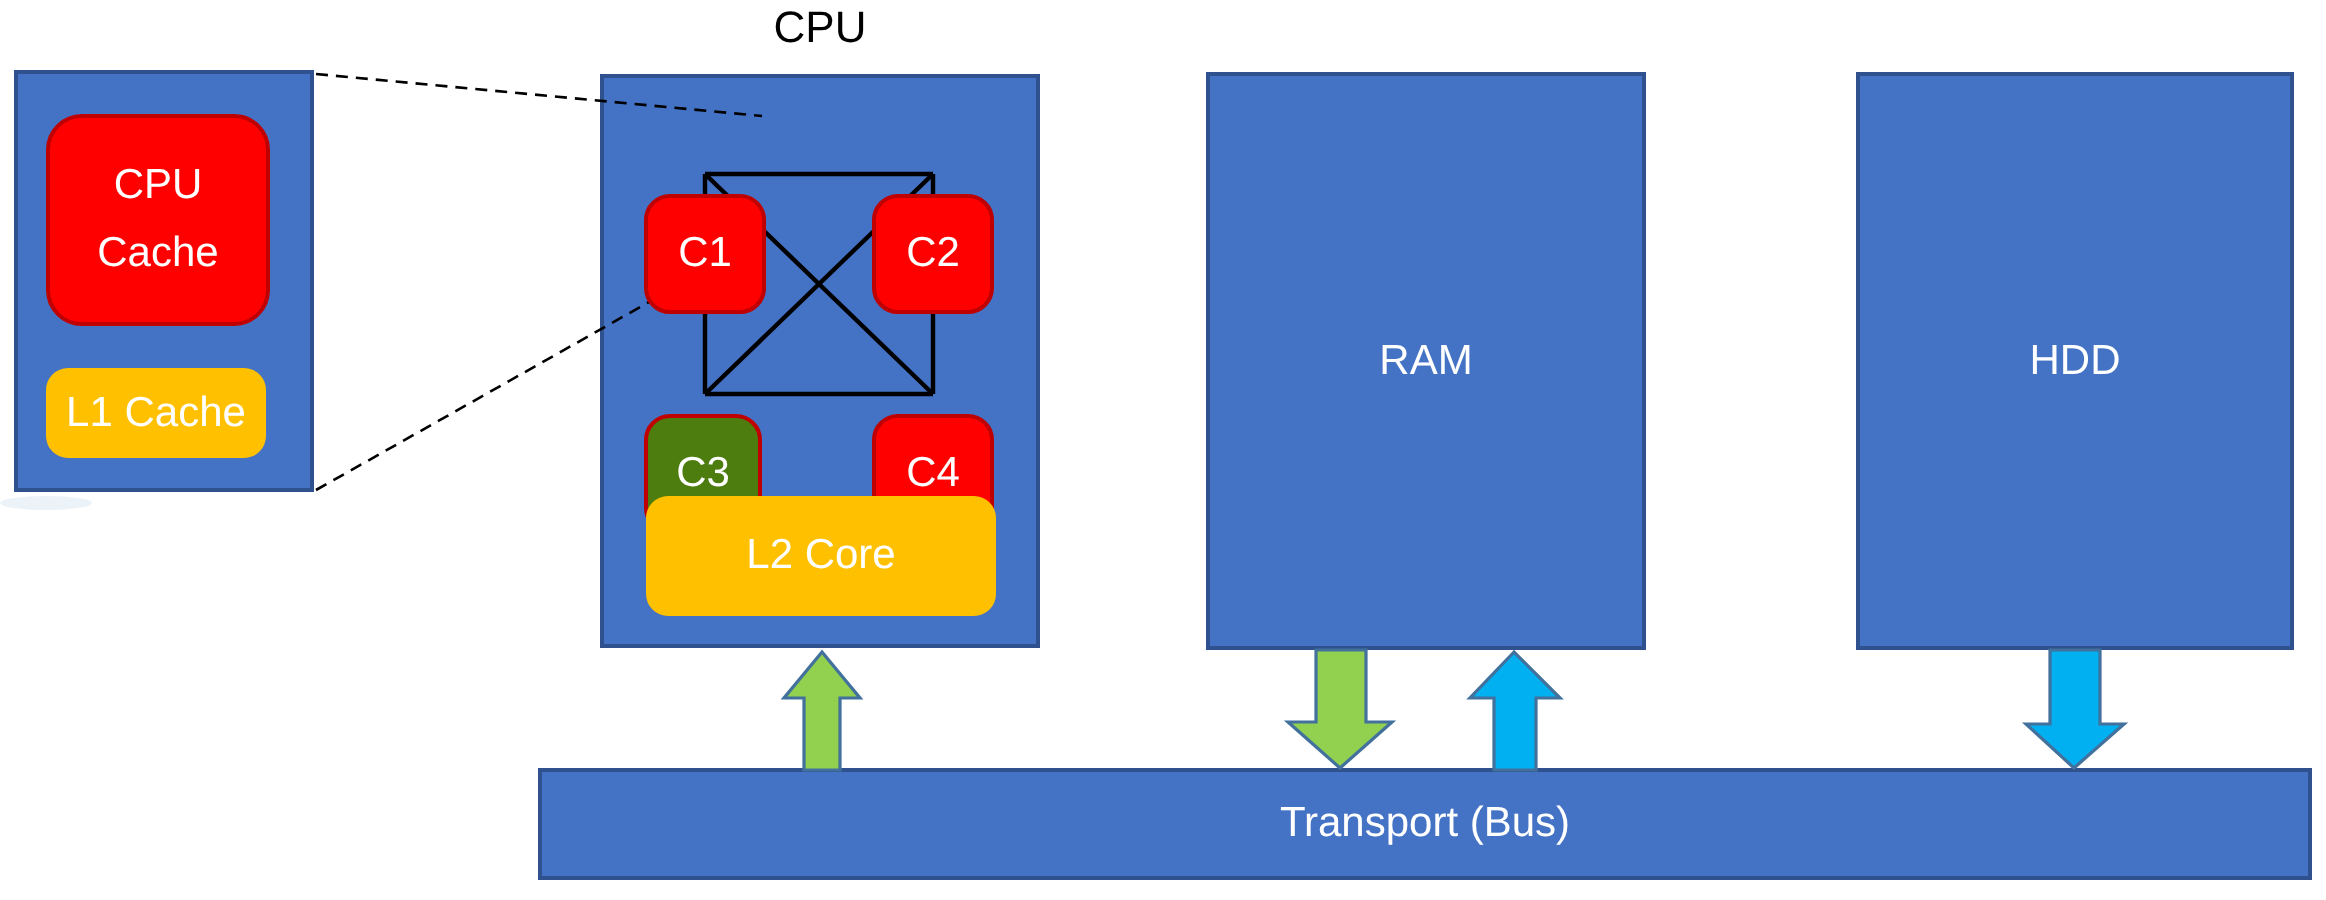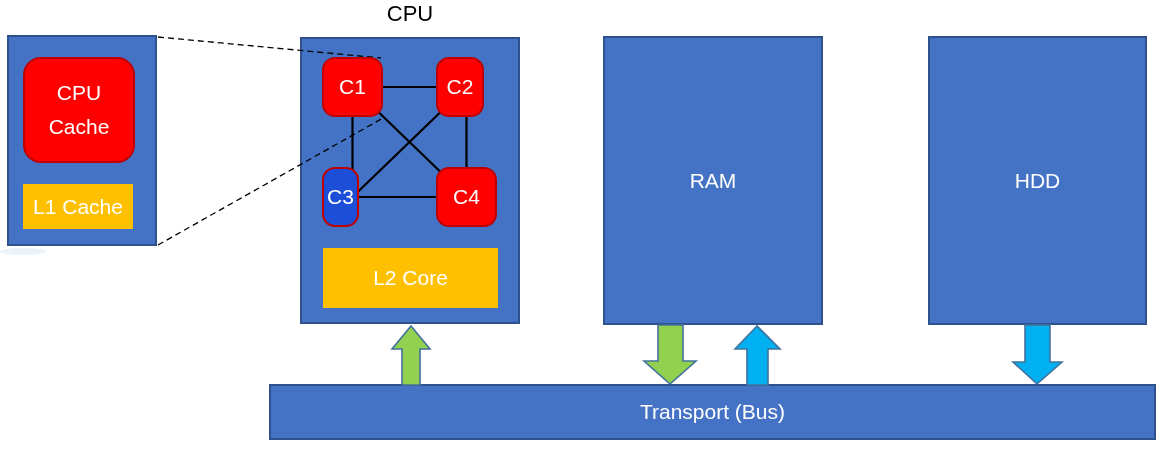--- a/index.html
+++ b/index.html
@@ -16,22 +16,22 @@
     border:2px solid transparent;
     display:flex;align-items:center;justify-content:center;
     color:#ffffff;
   }
   .blue-box{z-index:1;}
   .label{font-size:21px;color:#ffffff;}
   .rounded{position:absolute;box-sizing:border-box;z-index:3;
     display:flex;flex-direction:column;align-items:center;justify-content:center;
     color:#ffffff;font-size:21px;}
   .core-big{border-radius:18px;border:2px solid transparent;line-height:1.6;}
-  .core-small{border-radius:13px;border:2px solid transparent;}
-  .cache{border-radius:0;}
+  .core-small{border-radius:13px;border:2px solid transparent;margin-top:40px;}
+  .cache{border-radius:11px;}
   .cpu-title{
     position:absolute;left:300px;top:0px;width:220px;height:28px;
     display:flex;align-items:center;justify-content:center;
     color:#000000;font-size:22px;z-index:3;
   }
   svg.overlay{position:absolute;left:0;top:0;z-index:2;}
   .mesh{stroke-width:2.2px;fill:none;}
   .callout{stroke-width:1.3px;stroke-dasharray:6 4;fill:none;}
   .arrow{stroke-width:1.6px;stroke-linejoin:miter;}
   .smudge{
@@ -87,24 +87,24 @@
 
     <polygon class="arrow" points="411,326 392,349 402,349 402,385 420,385 420,349 430,349" style="fill: rgb(146, 208, 80); stroke: rgb(65, 113, 156);"></polygon>
     <polygon class="arrow" points="658,325 658,361 644,361 670,384 696,361 683,361 683,325" style="fill: rgb(146, 208, 80); stroke: rgb(65, 113, 156);"></polygon>
     <polygon class="arrow" points="757,326 735,349 747,349 747,385 768,385 768,349 780,349" style="fill: rgb(0, 176, 240); stroke: rgb(65, 113, 156);"></polygon>
     <polygon class="arrow" points="1025,325 1025,362 1013,362 1037,384 1062,362 1050,362 1050,325" style="fill: rgb(0, 176, 240); stroke: rgb(65, 113, 156);"></polygon>
   </svg>
 
   <div class="rounded core-small" style="left: 322px; top: 57px; width: 61px; height: 60px; background-color: rgb(254, 0, 0); border-color: rgb(192, 0, 0);">
     <span>C1</span>
   </div>
-  <div class="rounded core-small" style="left: 436px; top: 57px; width: 48px; height: 60px; background-color: rgb(254, 0, 0); border-color: rgb(192, 0, 0);">
+  <div class="rounded core-small" style="left: 436px; top: 57px; width: 61px; height: 60px; background-color: rgb(254, 0, 0); border-color: rgb(192, 0, 0);">
     <span>C2</span>
   </div>
-  <div class="rounded core-small" style="left: 322px; top: 167px; width: 37px; height: 60px; background-color: #1d4ed8; border-color: rgb(192, 0, 0);">
+  <div class="rounded core-small" style="left: 322px; top: 167px; width: 59px; height: 60px; background-color: #4d7c0f; border-color: rgb(192, 0, 0);">
     <span>C3</span>
   </div>
   <div class="rounded core-small" style="left: 436px; top: 167px; width: 61px; height: 60px; background-color: rgb(254, 0, 0); border-color: rgb(192, 0, 0);">
     <span>C4</span>
   </div>
 
   <div class="rounded cache" style="left: 323px; top: 248px; width: 175px; height: 60px; background-color: rgb(255, 192, 0);">
     <span>L2 Core</span>
   </div>
 

